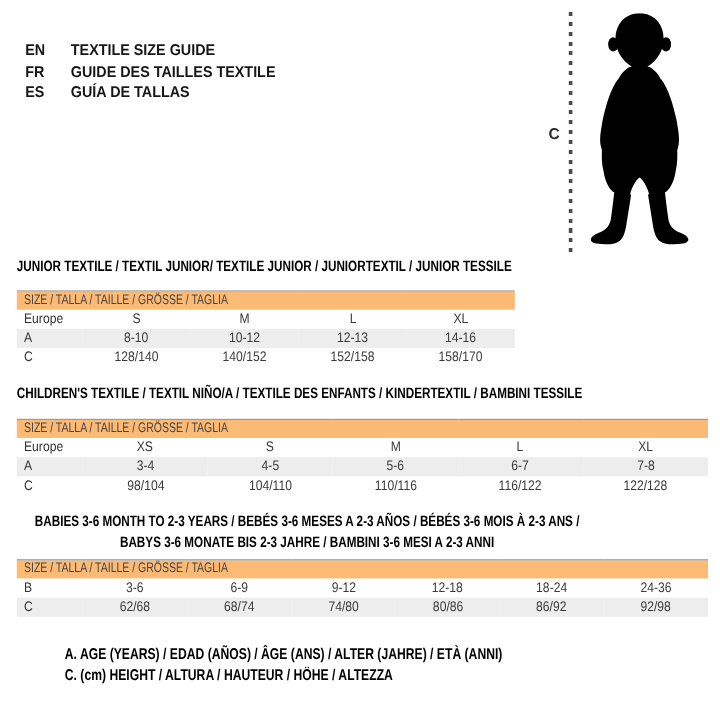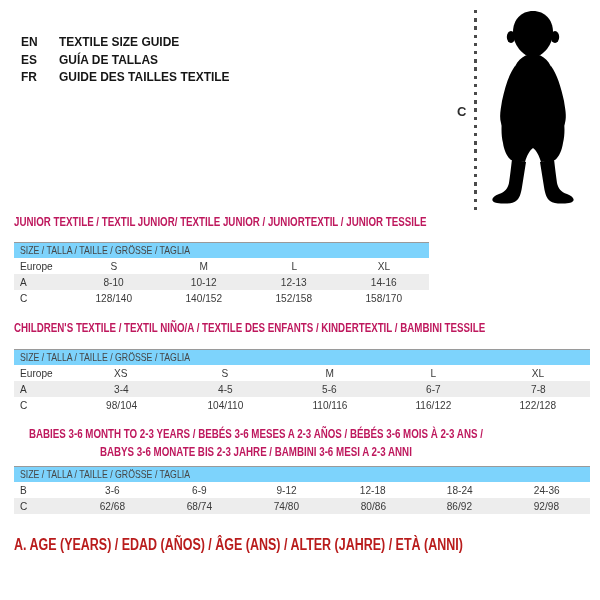--- a/index.html
+++ b/index.html
@@ -21,60 +21,60 @@
 
   
   .dotted-line {
     position:absolute; left:474px; top:10px; width:2.6px; height:200px;
     background:repeating-linear-gradient(to bottom,#4a4a4a 0 3.4px,transparent 3.4px 8.2px);
   }
   .measure-c { position:absolute; left:457px; top:104px; font-size:13px; font-weight:bold; color:#2d2d2d; }
   .baby-svg { position:absolute; left:487px; top:11px; }
 
   
-  .sec-title { position:absolute; font-size:12.5px; font-weight:bold; color:#be185d; line-height:17.5px; }
+  .sec-title { position:absolute; font-size:12.5px; font-weight:bold; color:#000000; line-height:17.5px; }
   .t-junior   { left:14px; top:214px; }
   .t-children { left:14px; top:320px; }
   .t-babies   { left:29px; top:426px;text-align:center; }
 
   
   .size-table { position:absolute; border-collapse:collapse; table-layout:fixed; font-size:11.5px; color:#3a3a3a; }
   .tbl-junior   { left:14px; top:242px; width:415px; }
   .tbl-children { left:14px; top:349px; width:576px; }
   .tbl-babies   { left:14px; top:466px; width:576px; }
   .size-table th {
-    background:#7dd3fc; border-top:1px solid #9a9a9a; height:15px; line-height:15px;
+    background:#fdba74; border-top:1px solid #9a9a9a; height:15px; line-height:15px;
     font-weight:normal; color:#464646; text-align:left; padding:0 0 0 6px; font-size:11.5px;
   }
   .size-table td { height:16px; line-height:16px; padding:0; text-align:center; }
   .size-table td.lbl { text-align:left; padding-left:6px; color:#333; }
   .size-table tr.alt td { background:#ededed; }
   col.lblcol { width:55px; }
 
   
   .footnotes { position:absolute; left:14px; top:536px; }
-  .foot-line { height:17.5px; font-size:16px; font-weight:bold; color:#b91c1c; line-height:17.5px; }
+  .foot-line { height:17.5px; font-size:13px; font-weight:bold; color:#000000; line-height:17.5px;margin-left:40px; }
 </style>
 </head>
 <body>
 
 <div class="canvas">
 
   <div class="lang-block">
     <div class="lang-row">
       <span class="lang-code"><span class="clang">EN</span></span>
       <span class="clang">TEXTILE SIZE GUIDE</span>
     </div>
     <div class="lang-row">
+      <span class="lang-code"><span class="clang">FR</span></span>
+      <span class="clang">GUIDE DES TAILLES TEXTILE</span>
+    </div>
+    <div class="lang-row">
       <span class="lang-code"><span class="clang">ES</span></span>
       <span class="clang">GUÍA DE TALLAS</span>
-    </div>
-    <div class="lang-row">
-      <span class="lang-code"><span class="clang">FR</span></span>
-      <span class="clang">GUIDE DES TAILLES TEXTILE</span>
     </div>
   </div>
 
   <div class="measure-c">C</div>
   <div class="dotted-line"></div>
   <svg class="baby-svg" width="92" height="196" viewBox="0 0 92 196" aria-hidden="true">
     <g fill="#000000">
 
       <path d="M46,0 C58,0 66,9 66,21 C66,27 64,33 60,38 C56,43 51,46 46,46 C41,46 36,43 32,38 C28,33 26,27 26,21 C26,9 34,0 46,0 Z"></path>
       <ellipse cx="24" cy="26" rx="4.2" ry="6"></ellipse>
@@ -214,15 +214,16 @@
         <td><span class="cnum">74/80</span></td>
         <td><span class="cnum">80/86</span></td>
         <td><span class="cnum">86/92</span></td>
         <td><span class="cnum">92/98</span></td>
       </tr>
     </tbody>
   </table>
 
   <div class="footnotes">
     <div class="foot-line"><span class="cttl">A. AGE (YEARS) / EDAD (AÑOS) / ÂGE (ANS) / ALTER (JAHRE) / ETÀ (ANNI)</span></div>
+    <div class="foot-line"><span class="cttl">C. (cm) HEIGHT / ALTURA / HAUTEUR / HÖHE / ALTEZZA</span></div>
   </div>
 
 </div>
 
 </body></html>

